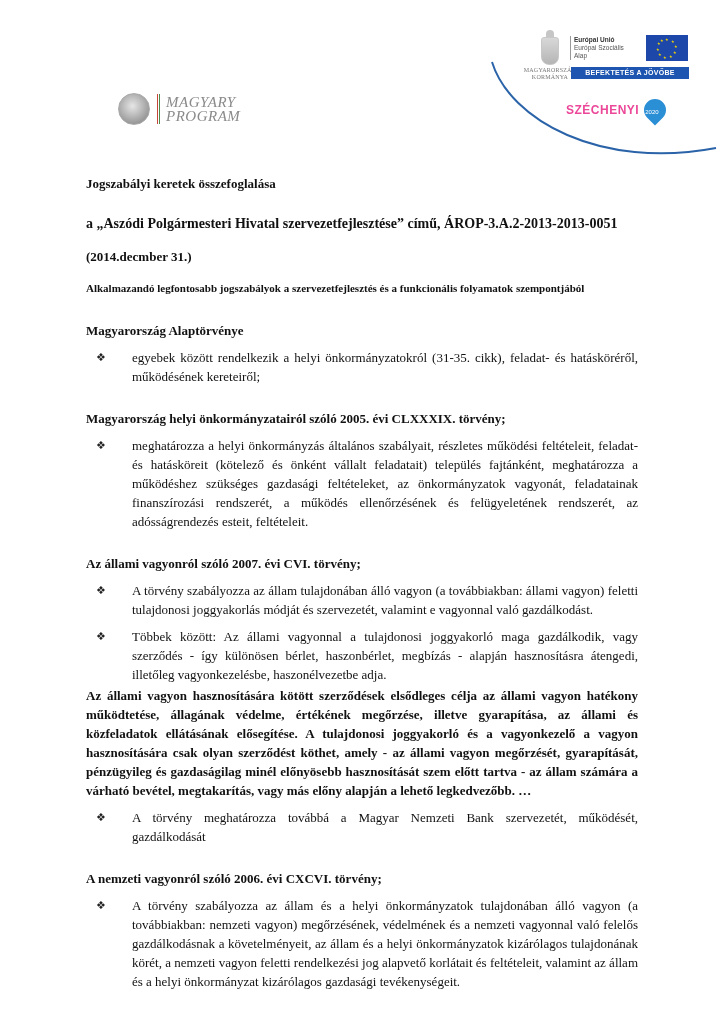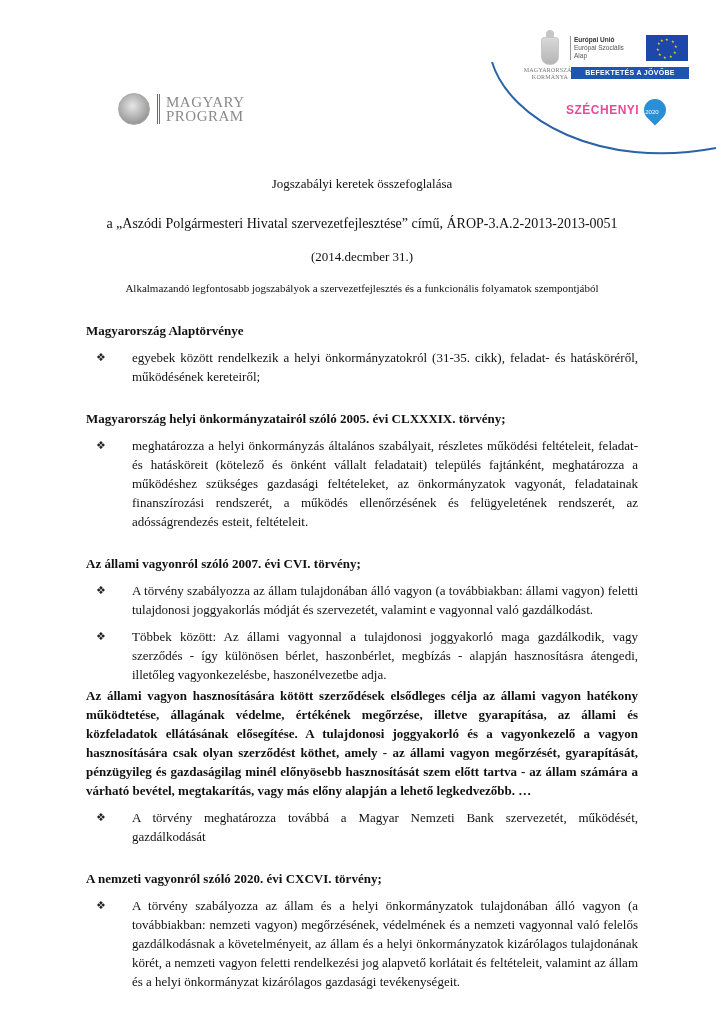--- a/index.html
+++ b/index.html
@@ -1,19 +1,19 @@
 <!DOCTYPE html>
 <html><head>
 <meta charset="utf-8">
 <style>
   html, body { margin: 0; padding: 0; background: #ffffff; }
   body { width: 724px; height: 1024px; position: relative; overflow: hidden; font-family: "Liberation Serif", serif; color: #111; }
 
   
-  .magyary { position: absolute; left: 118px; top: 93px; display: flex; align-items: center; }
+  .magyary { position: absolute; left: 118px; top: 93px; display: flex; align-items: center; font-style: italic; }
   .magyary .portrait { width: 30px; height: 30px; border-radius: 50%; background: radial-gradient(circle at 45% 40%, #e6e6e6, #9a9a9a 70%, #7a7a7a); border: 1px solid #aaa; }
   .magyary .bar { width: 3px; height: 30px; margin: 0 6px 0 7px; background: linear-gradient(to right, #c8453a 0 33%, #ffffff 33% 66%, #4e8a4a 66% 100%); }
   .magyary .text { font-family: "Liberation Serif", serif; color: #8a8a8a; font-size: 15px; line-height: 14px; letter-spacing: 0.5px; }
 
   .gov { position: absolute; left: 520px; top: 30px; width: 60px; text-align: center; }
   .gov .crest { width: 16px; height: 26px; margin: 0 auto 2px; border-radius: 3px 3px 8px 8px; background: linear-gradient(#d8d8d8, #b5b5b5); border: 1px solid #c8c8c8; }
   .gov .crest-top { width: 8px; height: 7px; margin: 0 auto; border-radius: 4px 4px 0 0; background: #c6c6c6; }
   .gov .cap { font-family: "Liberation Serif", serif; font-size: 6px; color: #777; letter-spacing: 0.2px; line-height: 7px; }
 
   .eu-text { position: absolute; left: 570px; top: 36px; border-left: 1px solid #999; padding-left: 3px; font-family: "Liberation Sans", sans-serif; font-size: 6.5px; line-height: 8px; color: #555; }
@@ -23,21 +23,21 @@
   .befektetes { position: absolute; left: 571px; top: 67px; width: 118px; height: 12px; background: #1d55b0; color: #fff; font-family: "Liberation Sans", sans-serif; font-weight: bold; font-size: 7px; line-height: 12px; text-align: center; letter-spacing: 0.3px; }
 
   .szechenyi { position: absolute; left: 566px; top: 103px; font-family: "Liberation Sans", sans-serif; font-weight: bold; font-size: 12px; color: #ec4899; letter-spacing: 0.5px; }
   .szech-badge { position: absolute; left: 644px; top: 99px; width: 22px; height: 22px; border-radius: 50% 50% 50% 0; transform: rotate(-45deg); background: #2b8fd6; }
   .szech-badge span { position: absolute; left: 1px; top: 7px; transform: rotate(45deg); color: #fff; font-family: "Liberation Sans", sans-serif; font-size: 6px; }
 
   .swoosh { position: absolute; left: 480px; top: 60px; }
 
   
   .doc { position: absolute; left: 86px; top: 170px; width: 552px; font-size: 13px; line-height: 19px; }
-  .center { text-align: center; font-weight: normal; }
+  .center { text-align: left; font-weight: bold; }
   .t1 { font-size: 13px; margin-top: 4px; }
   .t2 { font-size: 14px; margin-top: 22px; line-height: 18px; }
   .t3 { font-size: 13px; margin-top: 14px; }
   .t4 { font-size: 11px; margin-top: 13px; line-height: 19px; }
   .heading { font-weight: bold; margin-top: 23px; }
   .bullet { display: flex; margin-top: 8px; }
   .bullet .mark { width: 30px; padding-left: 10px; box-sizing: border-box; flex: 0 0 46px; font-size: 11px; color: #222; }
   .bullet .txt { text-align: justify; flex: 1; }
   .para { text-align: justify; margin-top: 2px; font-weight: bold; }
 </style>
@@ -116,18 +116,18 @@
   <div class="bullet">
     <span class="mark">❖</span>
     <span class="txt">Többek között: Az állami vagyonnal a tulajdonosi joggyakorló maga gazdálkodik, vagy szerződés - így különösen bérlet, haszonbérlet, megbízás - alapján hasznosításra átengedi, illetőleg vagyonkezelésbe, haszonélvezetbe adja.</span>
   </div>
   <div class="para">Az állami vagyon hasznosítására kötött szerződések elsődleges célja az állami vagyon hatékony működtetése, állagának védelme, értékének megőrzése, illetve gyarapítása, az állami és közfeladatok ellátásának elősegítése. A tulajdonosi joggyakorló és a vagyonkezelő a vagyon hasznosítására csak olyan szerződést köthet, amely - az állami vagyon megőrzését, gyarapítását, pénzügyileg és gazdaságilag minél előnyösebb hasznosítását szem előtt tartva - az állam számára a várható bevétel, megtakarítás, vagy más előny alapján a lehető legkedvezőbb. …</div>
   <div class="bullet">
     <span class="mark">❖</span>
     <span class="txt">A törvény meghatározza továbbá a Magyar Nemzeti Bank szervezetét, működését, gazdálkodását</span>
   </div>
 
-  <div class="heading">A nemzeti vagyonról szóló 2020. évi CXCVI. törvény;</div>
+  <div class="heading">A nemzeti vagyonról szóló 2006. évi CXCVI. törvény;</div>
   <div class="bullet">
     <span class="mark">❖</span>
     <span class="txt"> A törvény szabályozza az állam és a helyi önkormányzatok tulajdonában álló vagyon (a továbbiakban: nemzeti vagyon) megőrzésének, védelmének és a nemzeti vagyonnal való felelős gazdálkodásnak a követelményeit, az állam és a helyi önkormányzatok kizárólagos tulajdonának körét, a nemzeti vagyon feletti rendelkezési jog alapvető korlátait és feltételeit, valamint az állam és a helyi önkormányzat kizárólagos gazdasági tevékenységeit.</span>
   </div>
 </div>
 
 </body></html>

